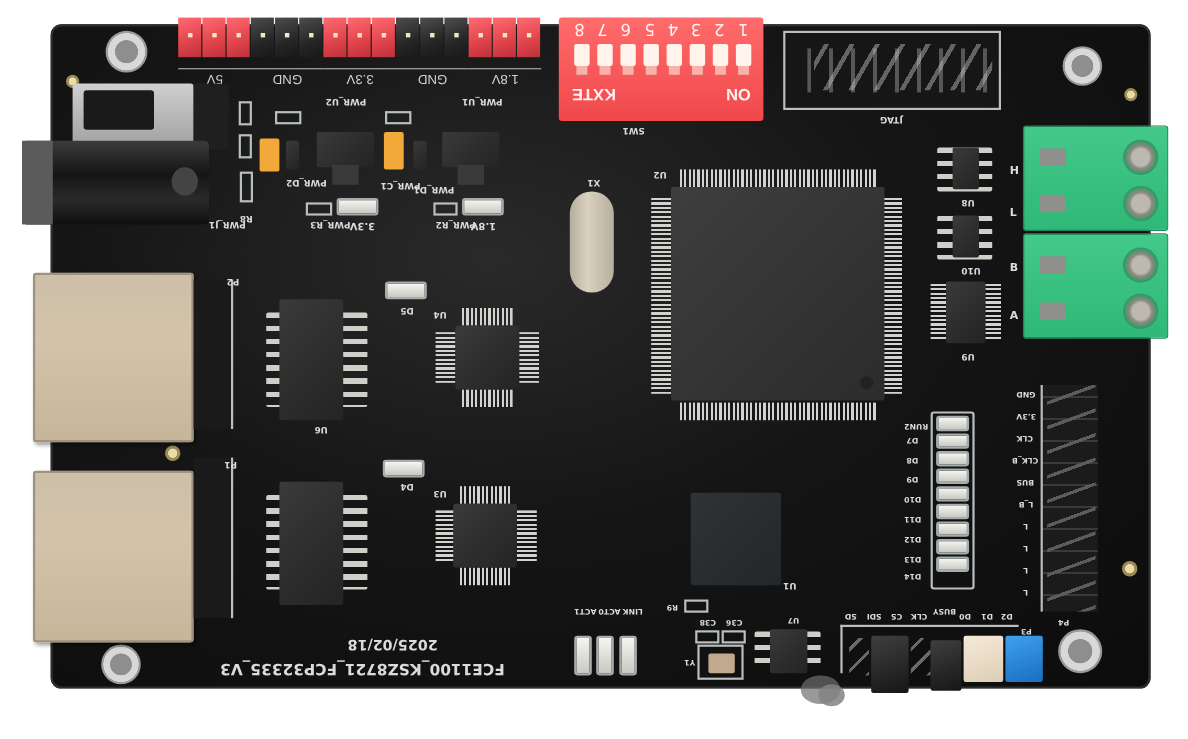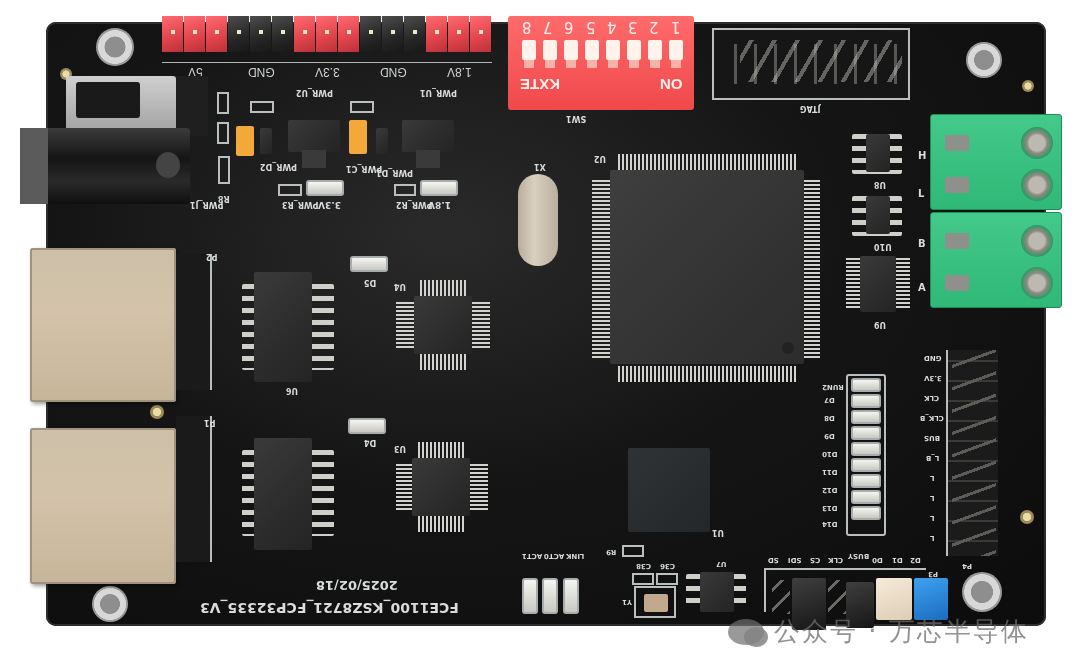--- a/index.html
+++ b/index.html
@@ -310,14 +310,13 @@
 <div class="abs silk" style="left:928px;top:570px;font-size:7px;"><span class="mirror">P3</span></div>
 <div class="abs" style="left:772px;top:580px;width:18px;height:34px;background:repeating-linear-gradient(135deg, transparent 0 6px, #6a6a66 6px 9px, transparent 9px 14px);"></div>
 <div class="abs jumper-black" style="left:792px;top:578px;width:34px;height:52px;border-radius:2px;"></div>
 <div class="abs" style="left:828px;top:580px;width:18px;height:34px;background:repeating-linear-gradient(135deg, transparent 0 6px, #6a6a66 6px 9px, transparent 9px 14px);"></div>
 <div class="abs jumper-black" style="left:846px;top:582px;width:28px;height:46px;border-radius:2px;"></div>
 <div class="abs jumper-white" style="left:876px;top:578px;width:36px;height:42px;border-radius:2px;"></div>
 <div class="abs jumper-blue" style="left:914px;top:578px;width:34px;height:42px;border-radius:2px;"></div>
 
 <div class="abs" style="left:728px;top:614px;display:flex;align-items:center;gap:10px;">
   <div class="wm-icon"></div>
-  <span class="watermark">公众号 · 万芯半导体</span>
 </div>
 
 </body></html>

